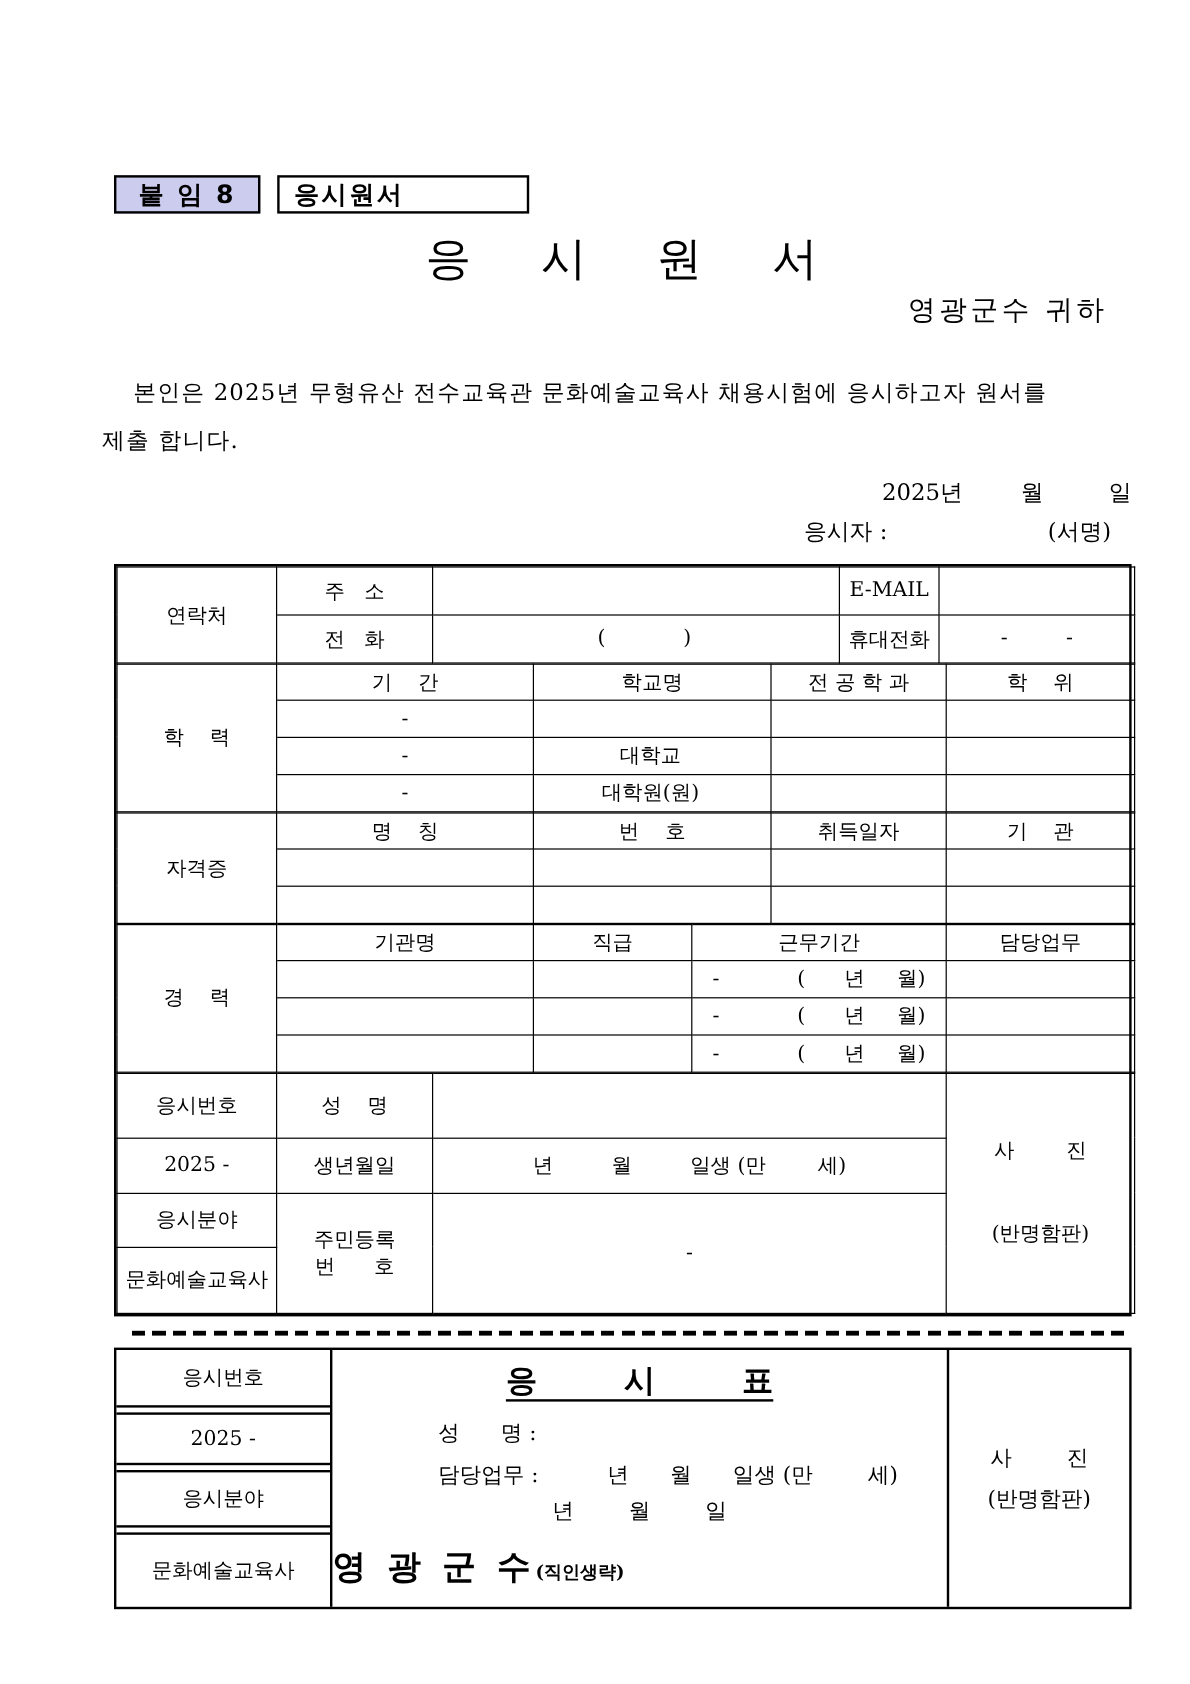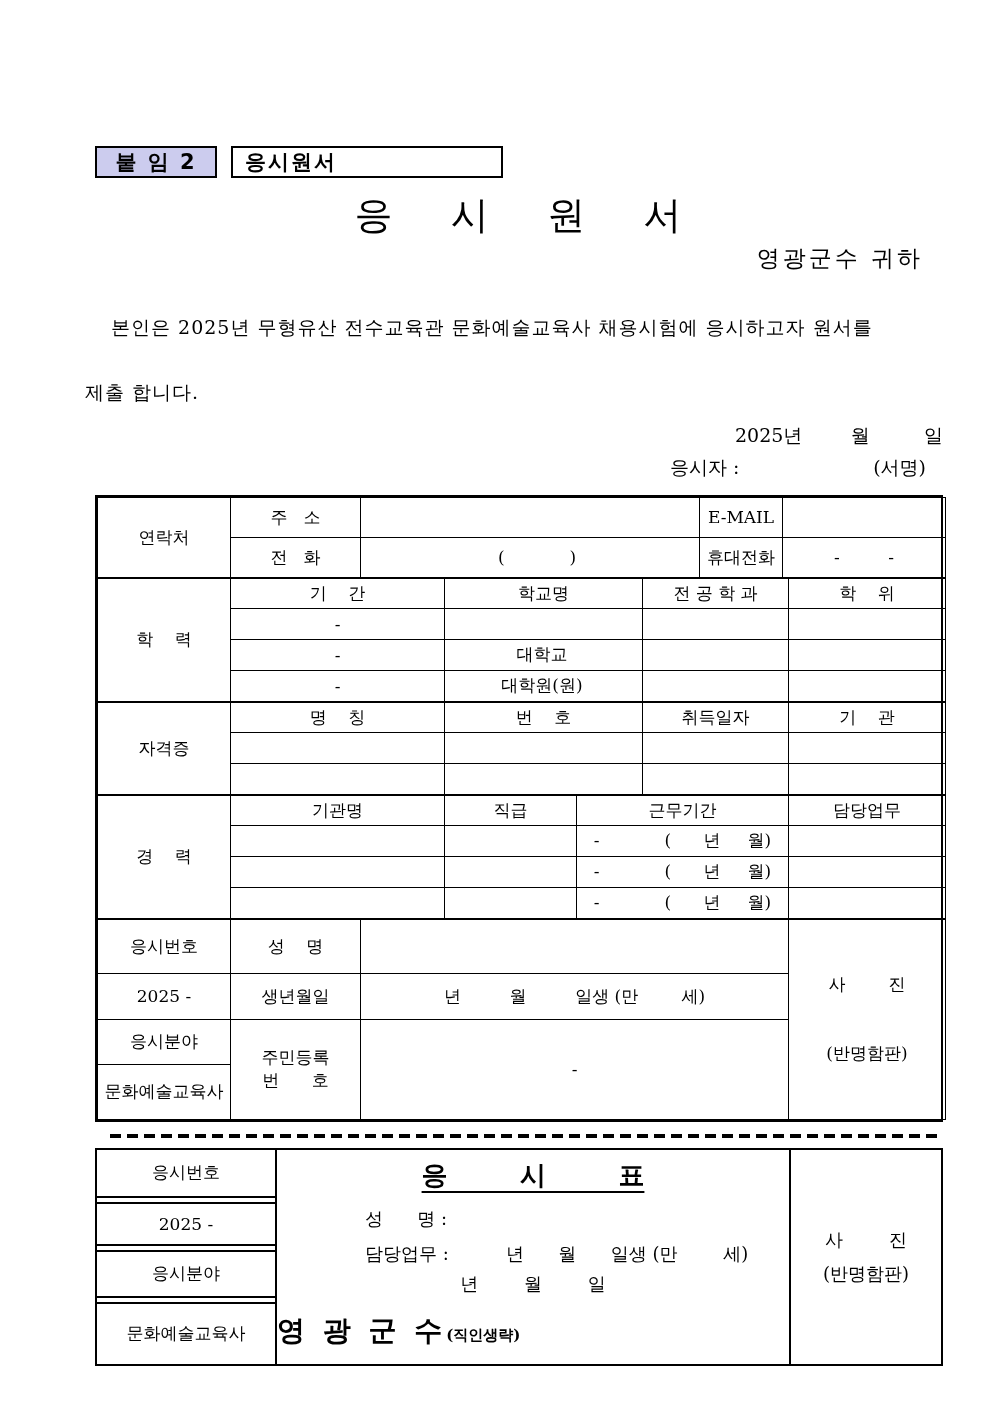--- a/index.html
+++ b/index.html
@@ -16,34 +16,34 @@
   .hdr-row { display:flex; gap:14px; align-items:flex-start; }
   .badge {
     width:122px; height:32px; background:#ccccee;
     border:2px solid #000;
     font-family:"DejaVu Sans","Liberation Sans",sans-serif;
     font-weight:bold; font-size:21px; letter-spacing:2px;
     display:flex; align-items:center; justify-content:center;
     white-space:pre;
   }
   .attach-box {
-    width:272px; height:32px; background:#fff;
+    width:210px; height:32px; background:#fff;
     border:2px solid #000;
     font-family:Liberation Serif, serif;
     font-weight:bold; font-size:21px; letter-spacing:2px;
     display:flex; align-items:center; padding-left:12px;
     white-space:pre;
   }
 
   .doc-title { margin-top:12px; text-align:center; font-size:38px; white-space:pre; letter-spacing:2px; }
   .recipient { margin-top:2px; text-align:right; padding-right:20px; font-size:23px; letter-spacing:3px; white-space:pre; }
 
   .body-par { margin-top:34px; margin-left:-10px; font-size:19px; line-height:2.1; letter-spacing:1px; }
   .body-par .l1 { text-indent:26px; white-space:pre; }
-  .body-par .l2 { white-space:pre;margin-top:25px; }
+  .body-par .l2 { white-space:pre; }
 
   .date-line { margin-top:10px; text-align:right; font-size:19px; white-space:pre; }
   .applicant-line { position:relative; height:30px; margin-top:6px; font-size:19px; }
   .applicant-line .who { position:absolute; left:575px; white-space:pre; }
   .applicant-line .sig { position:absolute; right:17px; white-space:pre; }
 
   
   .main-form { margin-top:10px; width:848px; border:2px solid #000; }
   table.sec { width:100%; border-collapse:collapse; table-layout:fixed; }
   table.sec td {
@@ -85,21 +85,21 @@
     gap:10px; font-size:18px;
   }
   .t-photo div { white-space:pre; }
 </style>
 </head>
 <body>
 
 <div class="page">
 
   <div class="hdr-row">
-    <div class="badge">붙 임 2</div>
+    <div class="badge">붙 임 8</div>
     <div class="attach-box">응시원서</div>
   </div>
 
   <div class="doc-title">응    시    원    서</div>
   <div class="recipient">영광군수 귀하</div>
 
   <div class="body-par">
     <div class="l1">본인은 2025년 무형유산 전수교육관 문화예술교육사 채용시험에 응시하고자 원서를</div>
     <div class="l2">제출 합니다.</div>
   </div>

